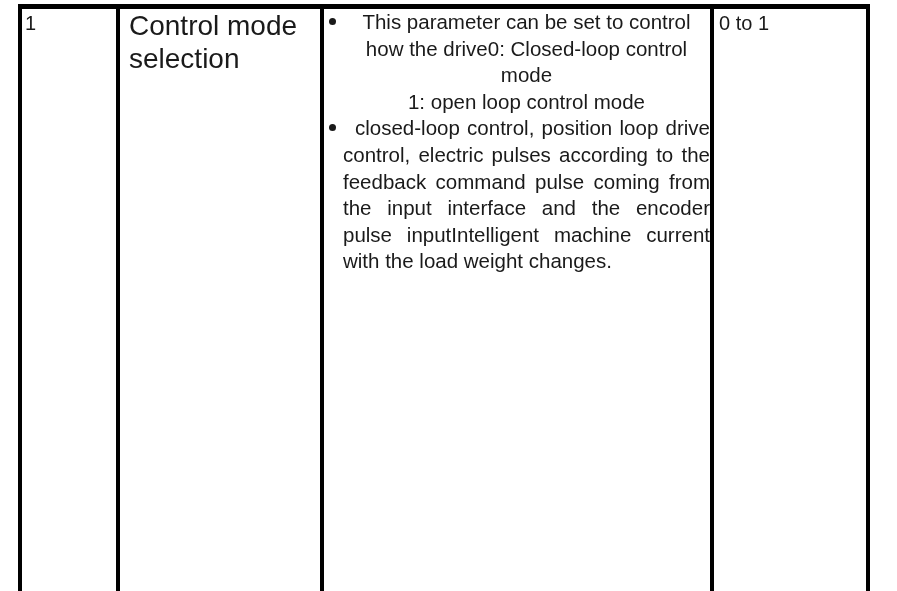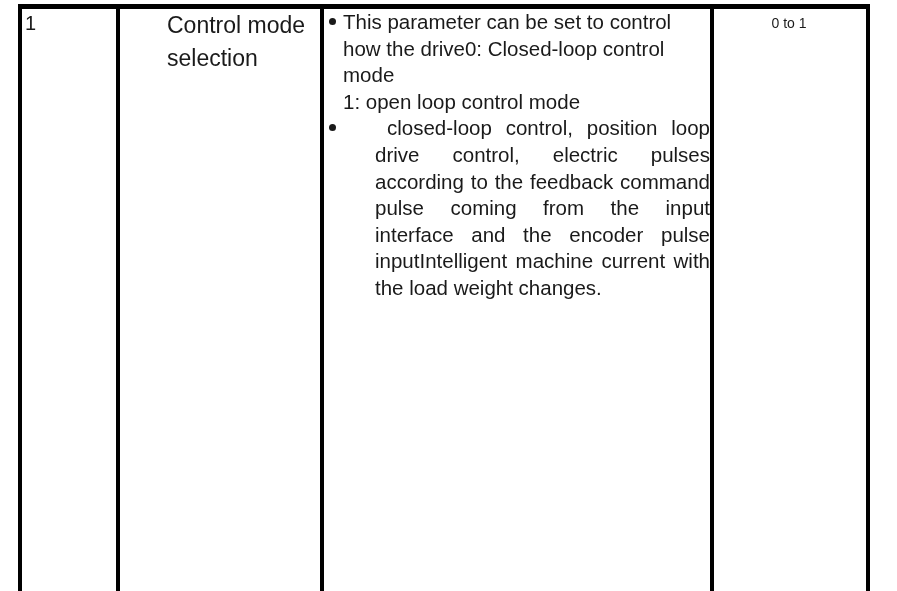--- a/index.html
+++ b/index.html
@@ -67,40 +67,38 @@
     top: 10px;
     width: 86px;
     font-size: 20px;
     line-height: 27px;
   }
 
   #cell-name {
     left: 129px;
     top: 9px;
     width: 182px;
-    font-size: 23px;
+    font-size: 28px;
     line-height: 33px;
-    margin-left: 38px;
   }
 
   #cell-desc {
     left: 328px;
     top: 9px;
     width: 382px;
     font-size: 20.5px;
     line-height: 26.6px;
   }
 
   #cell-range {
     left: 719px;
     top: 10px;
     width: 140px;
-    font-size: 14px;
+    font-size: 20px;
     line-height: 27px;
-    text-align: center;
   }
 
   
   .blist {
     list-style: none;
     margin: 0;
     padding: 0;
   }
   .bitem {
     position: relative;
@@ -111,29 +109,30 @@
     position: absolute;
     left: 1px;
     top: 9px;
     width: 7px;
     height: 7px;
     border-radius: 50%;
     background: #1a1a1a;
   }
   .btext {
     display: block;
+    text-align: center;
   }
   .btext.justify {
     text-align: justify;
     text-align-last: left;
   }
   .btext.plain {
     white-space: pre-line;
   }
-  .bitem.gap-first .btext.justify { text-indent: 12px; margin-left: 32px; }
+  .bitem.gap-first .btext.justify { text-indent: 12px; }
 </style>
 </head>
 <body>
 
 <div id="page">
 
   <div class="clipped-row"></div>
 
   <div class="rule-h" id="top-rule"></div>
 

